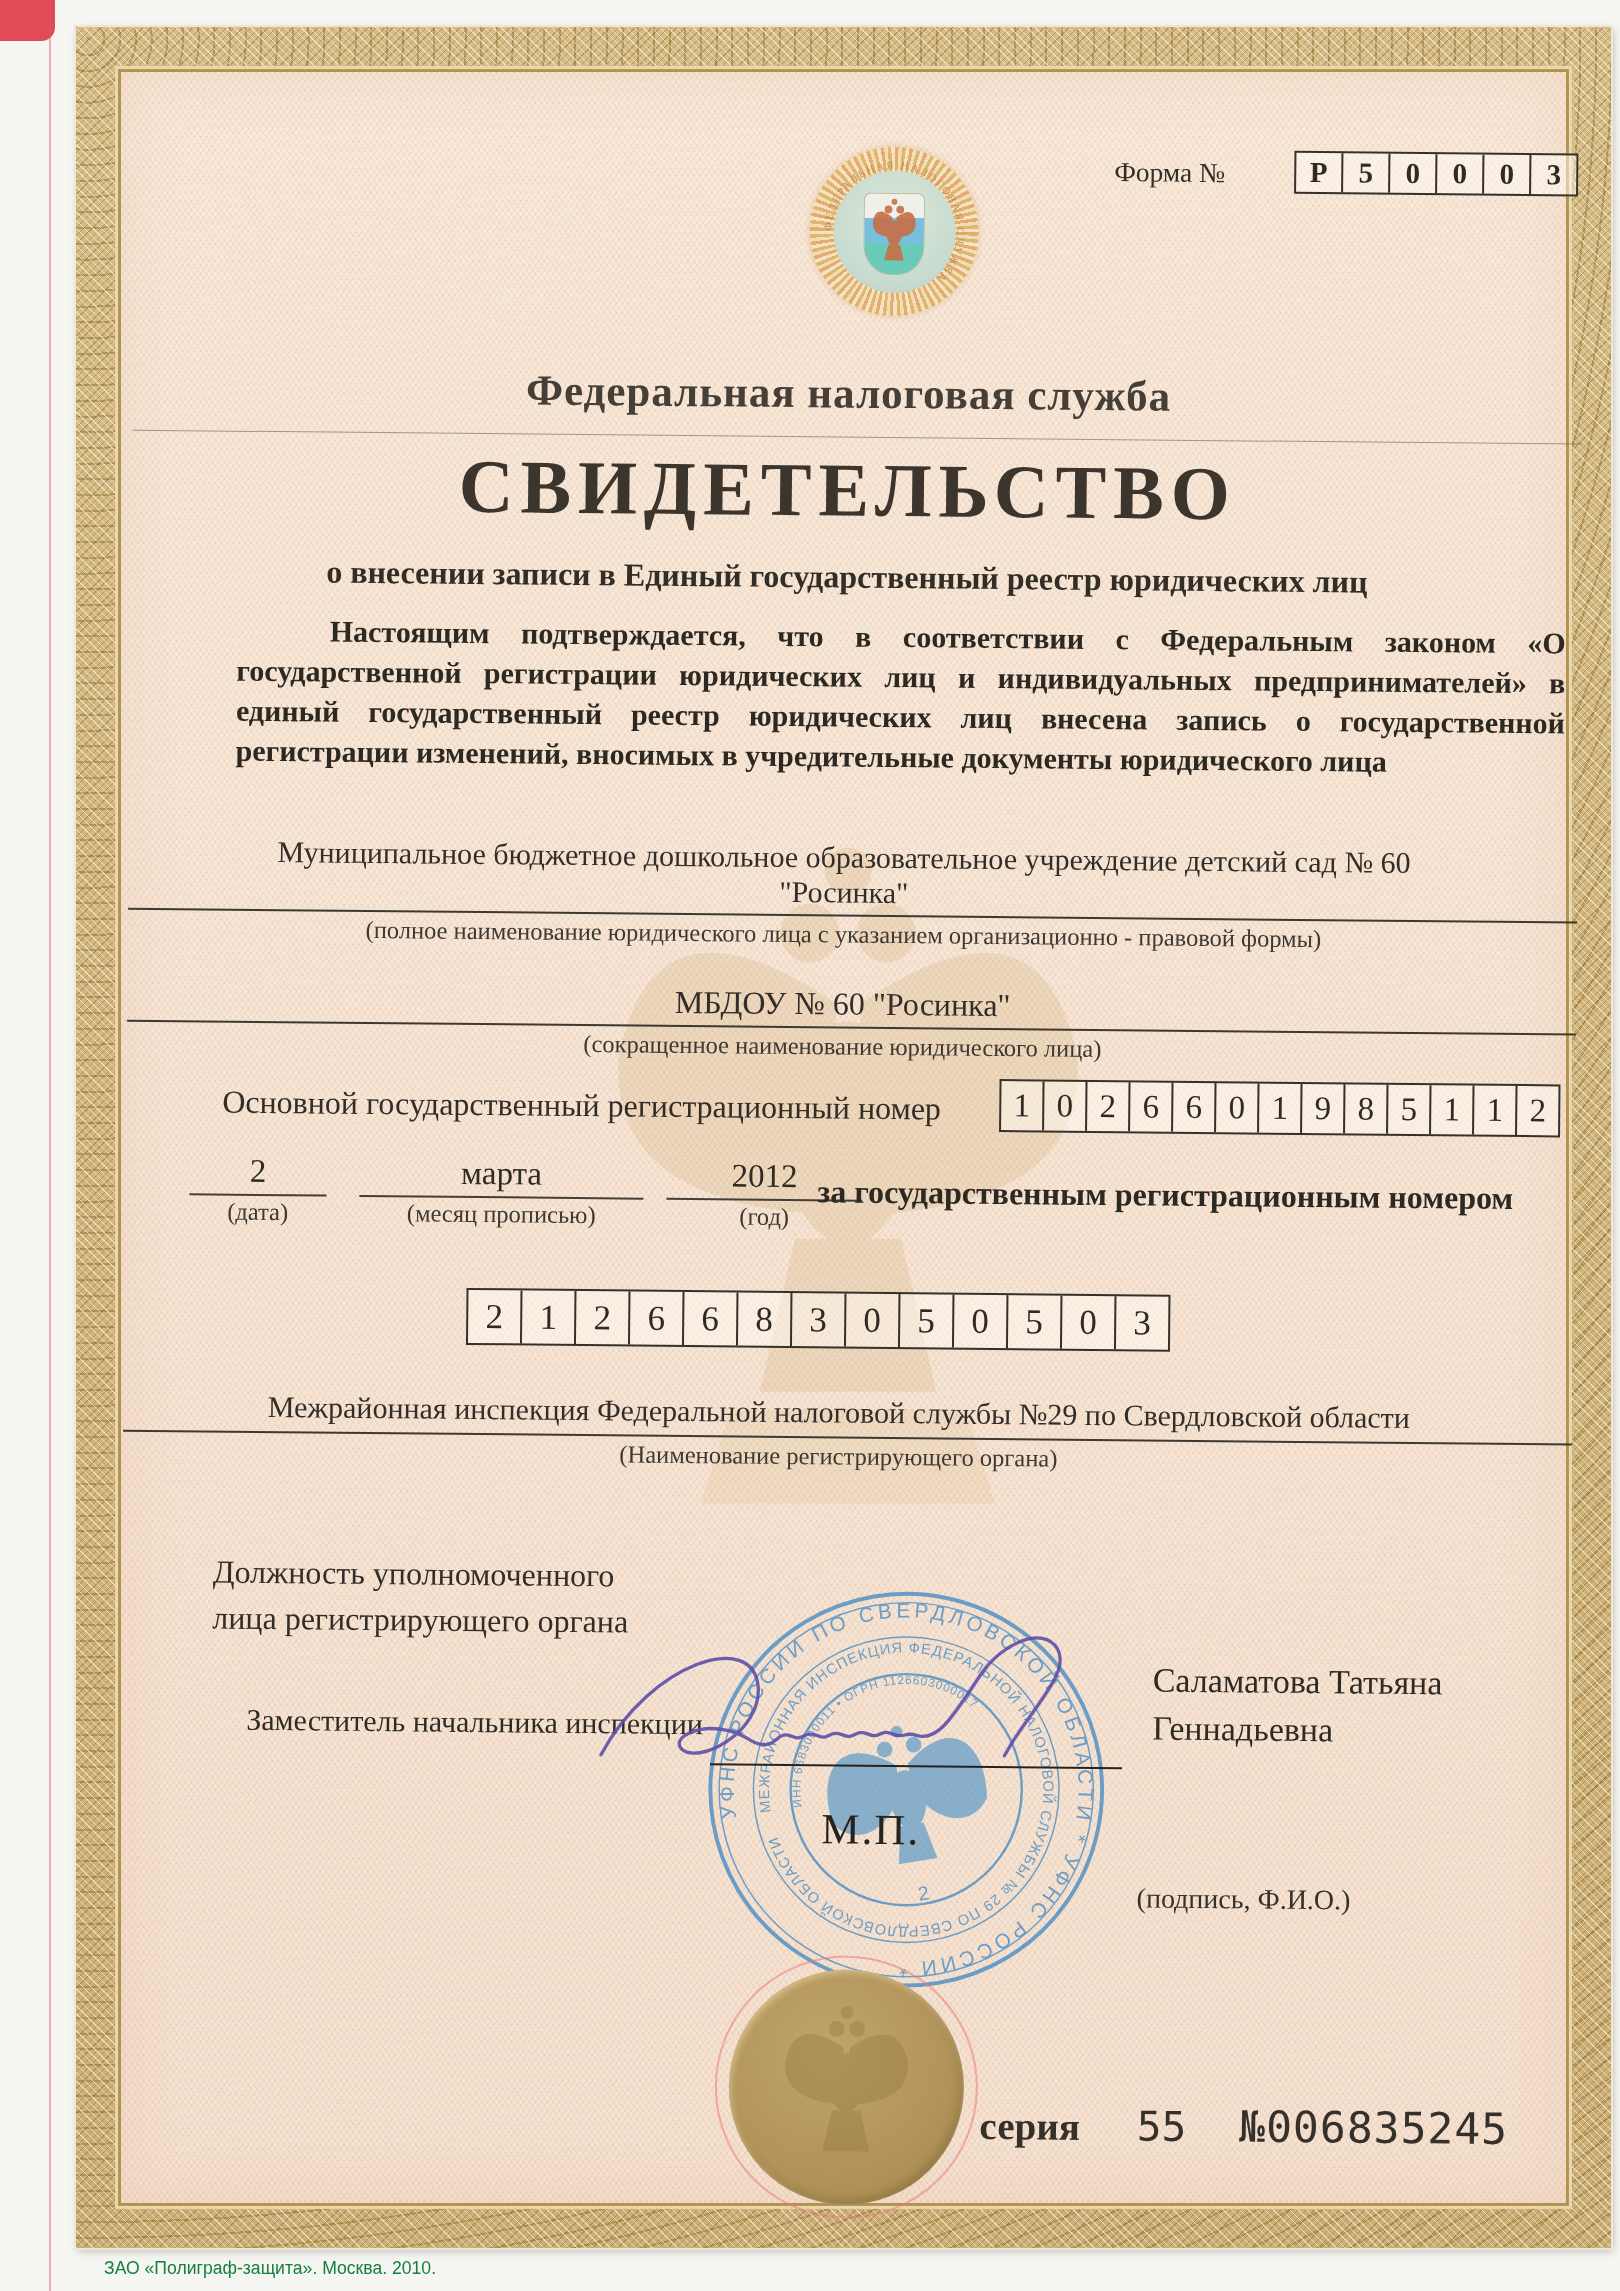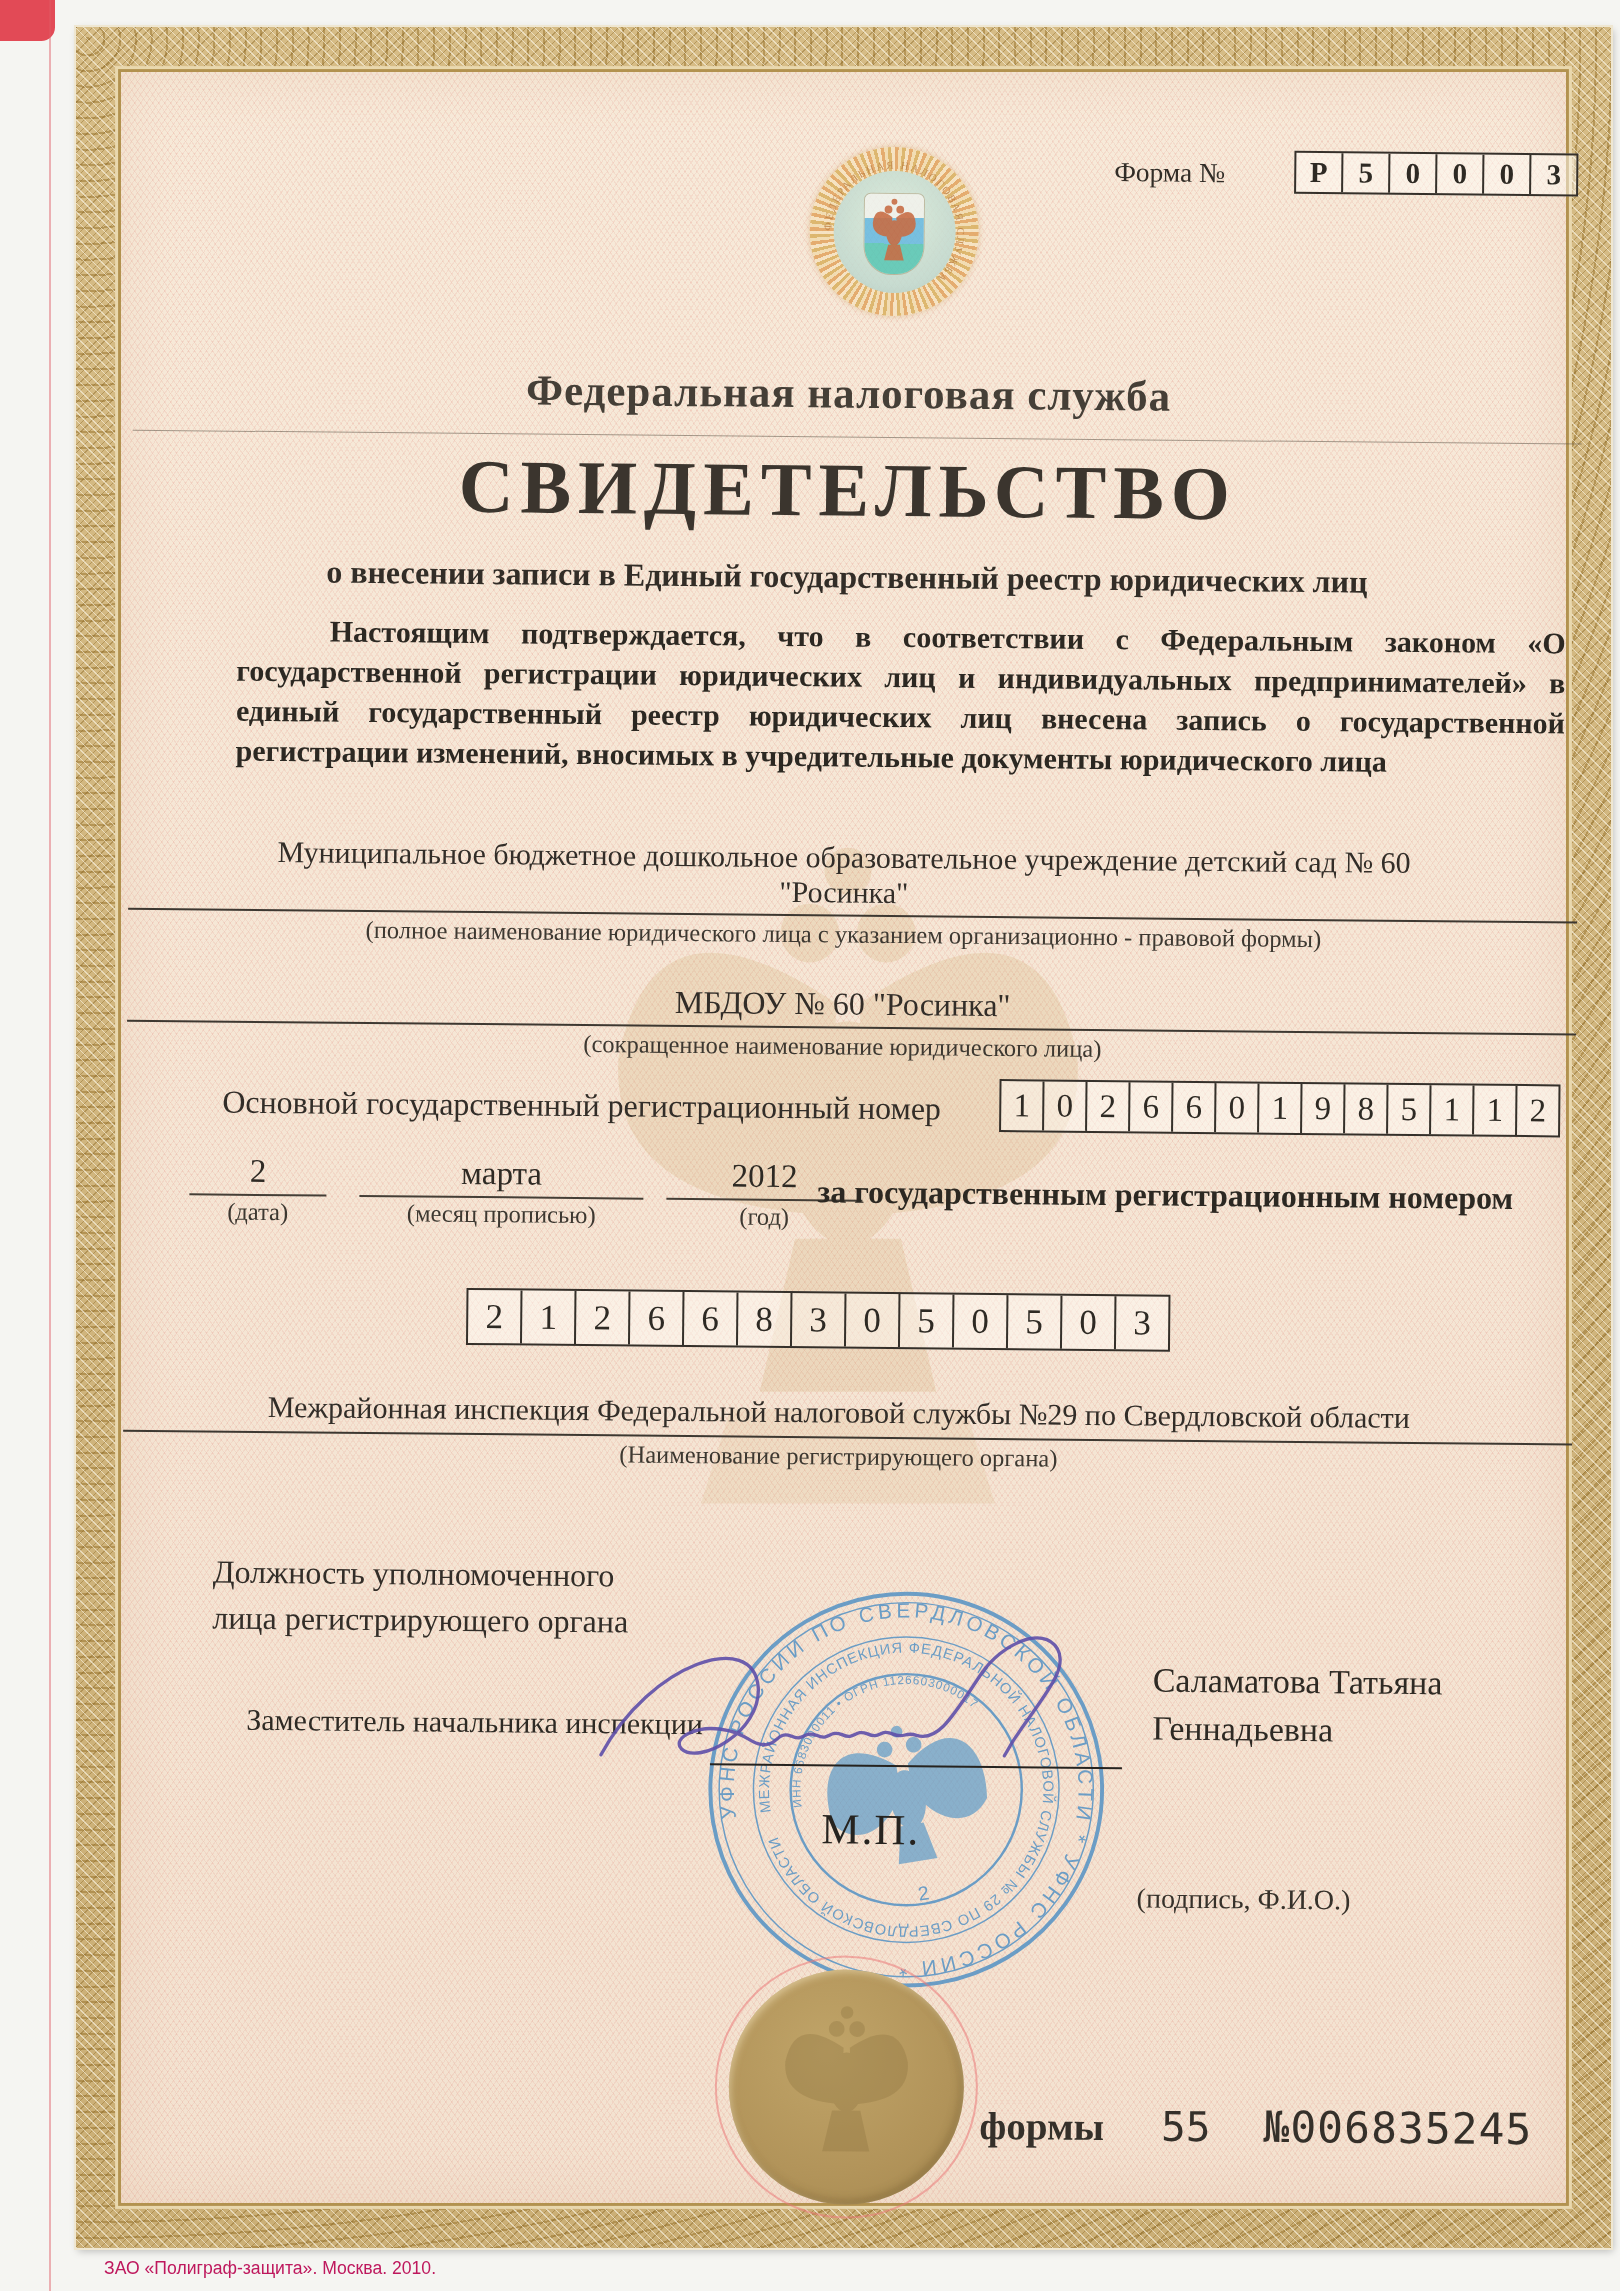--- a/index.html
+++ b/index.html
@@ -70,21 +70,21 @@
   
   .seal{position:absolute;left:725px;top:1956px;width:259px;height:259px;border-radius:50%;
       border:2px solid rgba(235,122,122,.55);display:flex;align-items:center;justify-content:center;}
   .seal-disc{width:235px;height:235px;border-radius:50%;
       background:radial-gradient(circle at 42% 35%, #c0a468, #b2945a 60%, #a58850);
       box-shadow:inset 2px 2.9px 7.8px rgba(255,240,200,.5), inset -2.9px -3.9px 9.8px rgba(90,70,30,.35);}
   .series-row{position:absolute;left:990px;top:2098px;display:flex;align-items:baseline;color:#35302a;}
   .series-label{font-size:39px;font-weight:bold;}
   .series-region{font-family:"DejaVu Sans Mono",monospace;font-size:41px;margin-left:57px;}
   .series-number{font-family:"DejaVu Sans Mono",monospace;font-size:43px;margin-left:53px;letter-spacing:1px;}
-  .printer-note{position:absolute;left:104px;top:2258px;font-size:17.6px;color:#be185d;
+  .printer-note{position:absolute;left:104px;top:2258px;font-size:17.6px;color:#15803d;
       font-family:"Liberation Sans",sans-serif;}
   .wm{position:absolute;left:554px;top:774px;width:588px;height:765px;opacity:.20;}
 </style>
 </head>
 <body>
 
 <div class="page">
 
   <div class="corner-mark"></div>
   <div class="edge-line"></div>
@@ -280,21 +280,21 @@
           <circle cx="87" cy="54" r="10"></circle>
             <circle cx="113" cy="54" r="10"></circle>
           <circle cx="100" cy="33" r="8"></circle>
           <ellipse cx="100" cy="122" rx="22" ry="38"></ellipse>
           <path d="M82 158 L118 158 L130 210 L70 210 Z"></path>
         </g>
       </svg>
     </div>
 
     <div class="series-row">
-      <span class="series-label">формы</span>
+      <span class="series-label">серия</span>
       <span class="series-region">55</span>
       <span class="series-number">№006835245</span>
     </div>
 
   </div>
 
   <div class="printer-note">ЗАО «Полиграф-защита». Москва. 2010.</div>
 
 </div>
 

